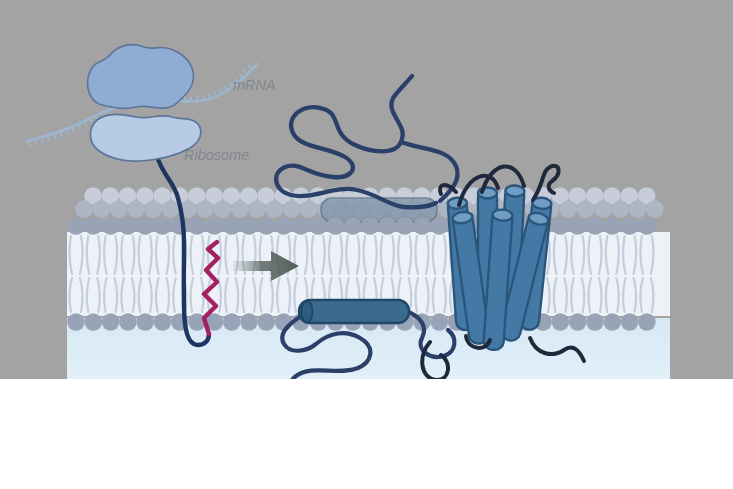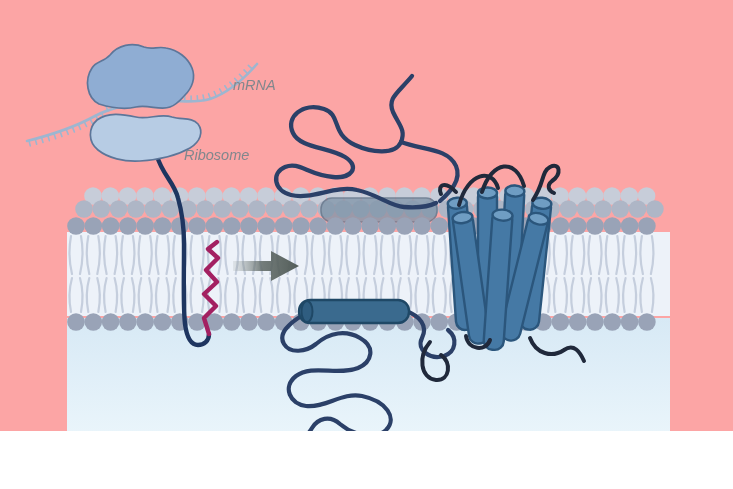--- a/index.html
+++ b/index.html
@@ -1,16 +1,16 @@
 <!DOCTYPE html>
 <html><head>
 <meta charset="utf-8">
 <style>
   html,body{margin:0;padding:0;background:#ffffff;}
-  .stage{position:relative;width:733px;height:431px;background:#fca5a5;overflow:hidden;
+  .stage{position:relative;width:733px;height:379px;background:#a3a3a3;overflow:hidden;
          font-family:"Liberation Sans", sans-serif;}
   svg{display:block;}
   text.diagram-label{font-family:"Liberation Sans", sans-serif;font-style:italic;font-size:14.5px;}
 </style>
 </head>
 <body>
 
 <div class="stage">
 <svg id="scene" width="733" height="489" viewBox="0 0 733 489">
   <defs>

